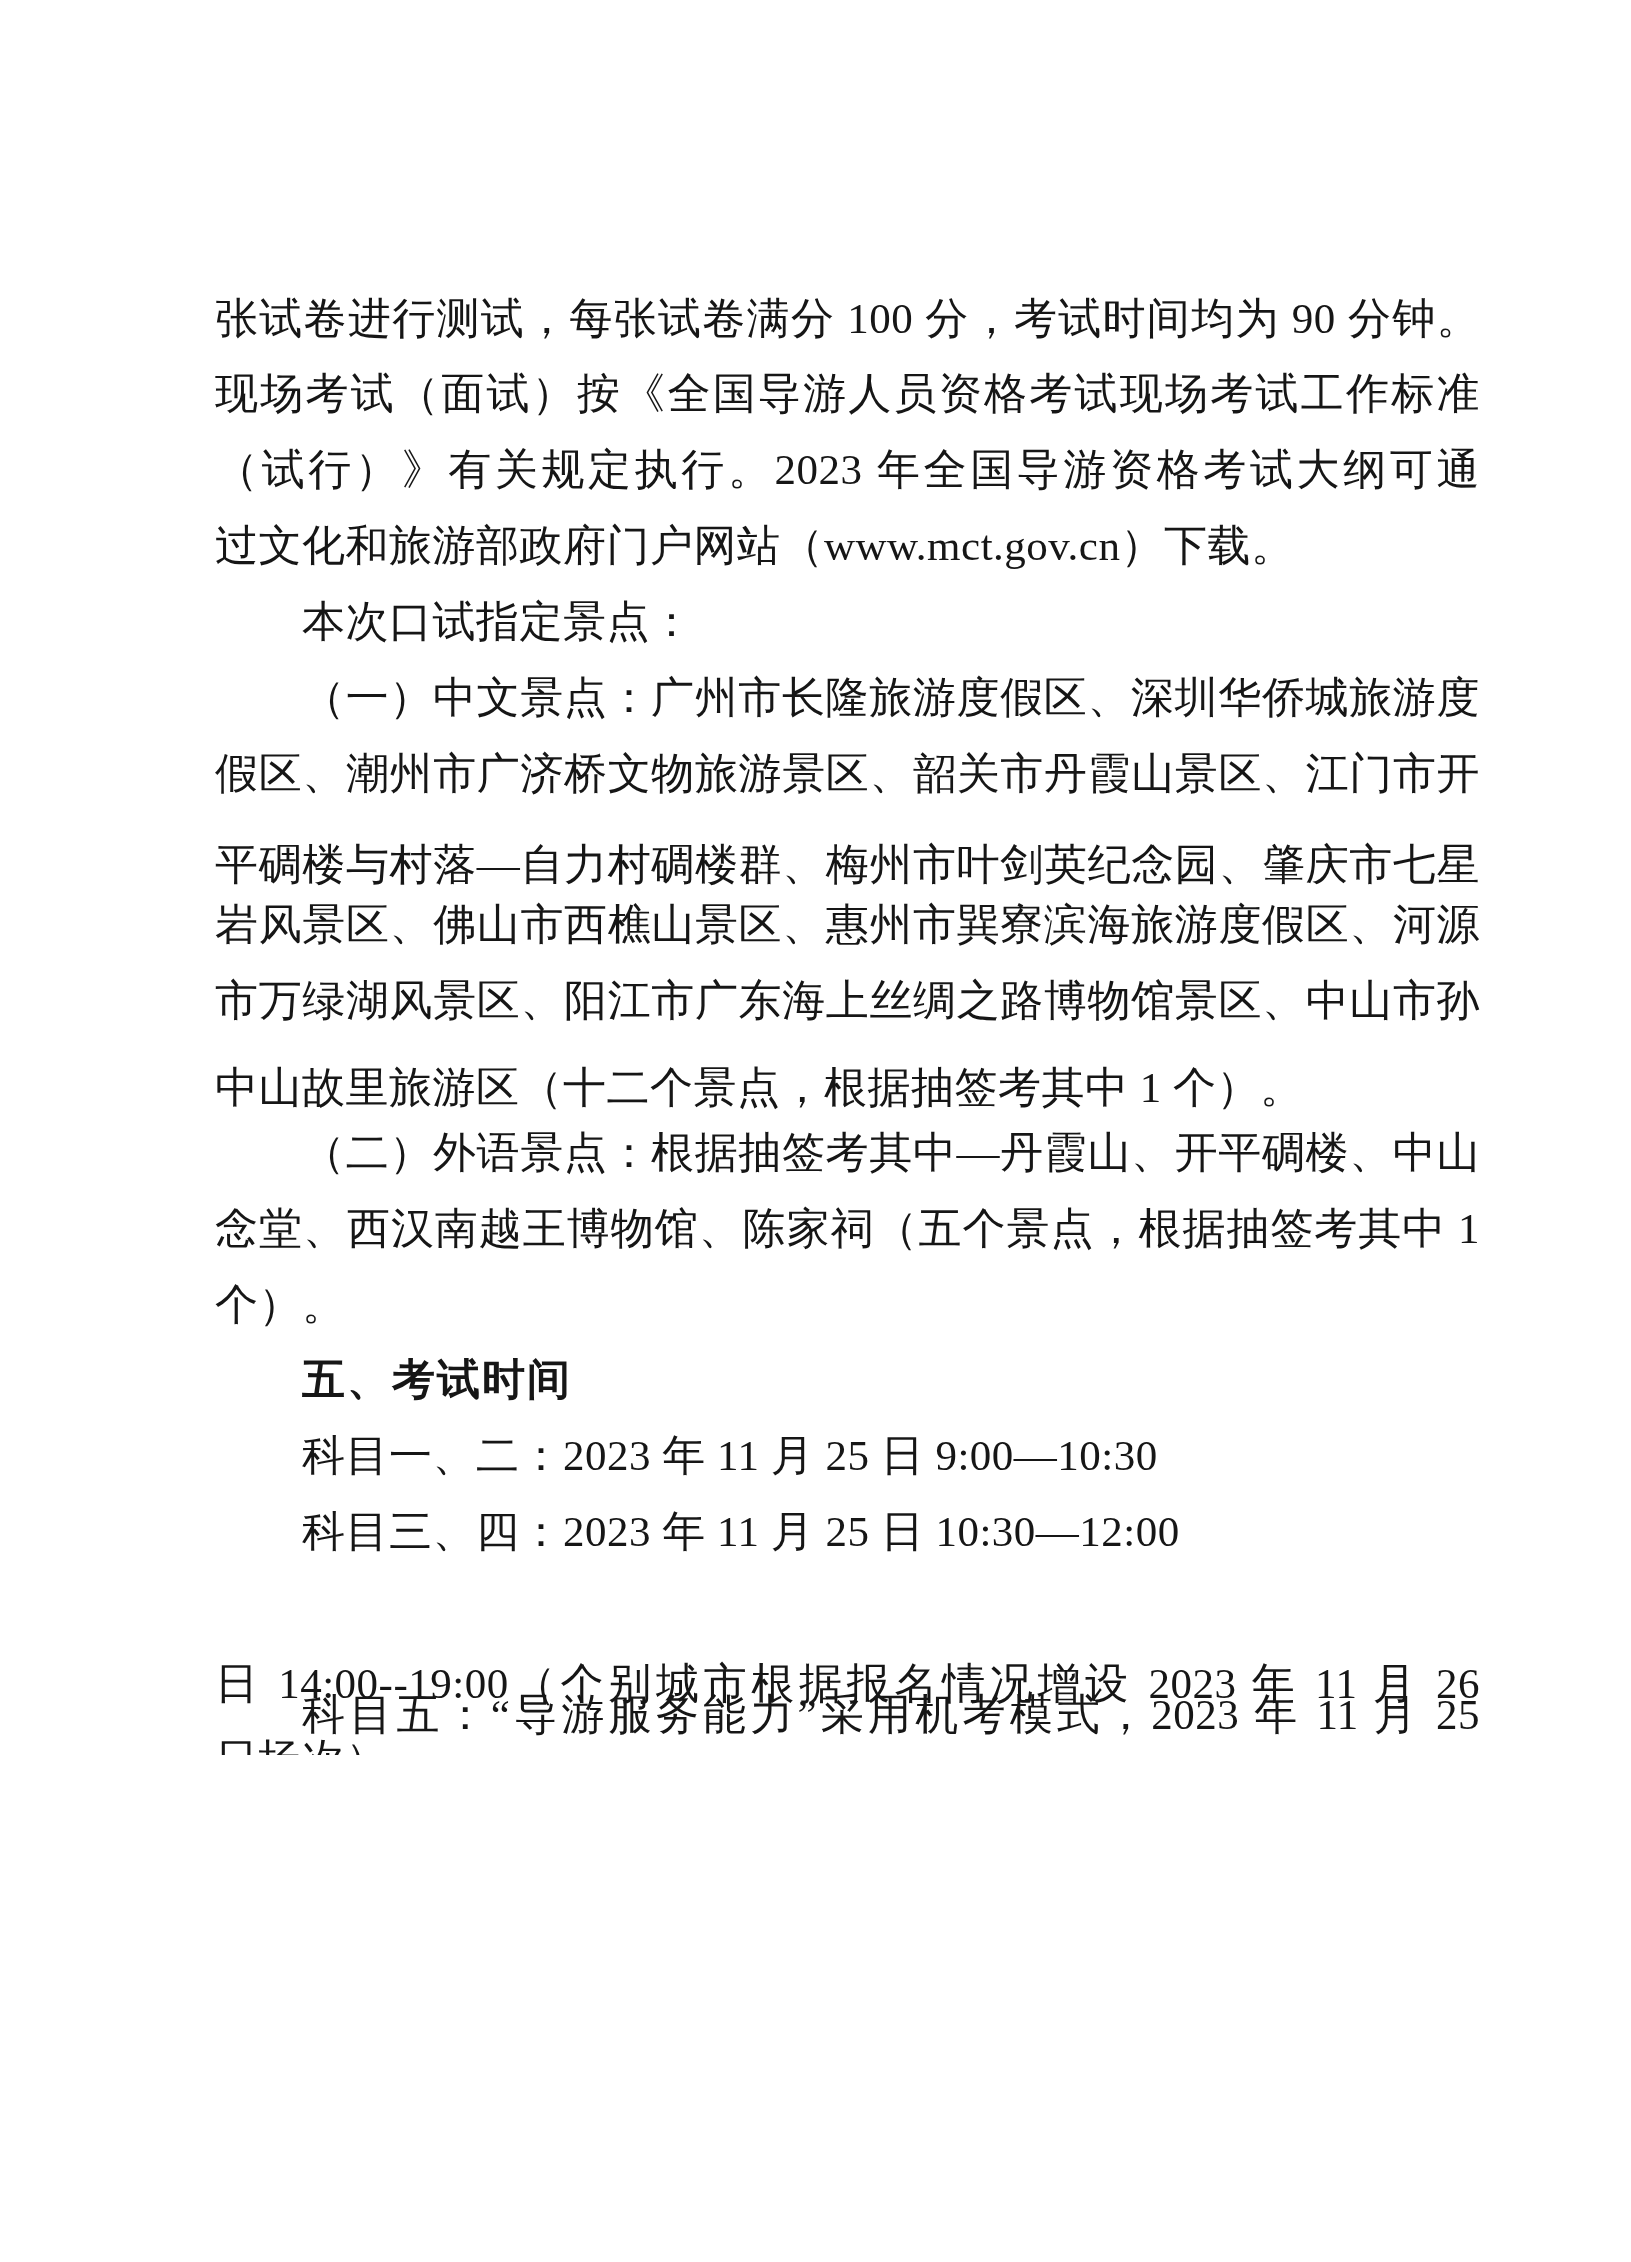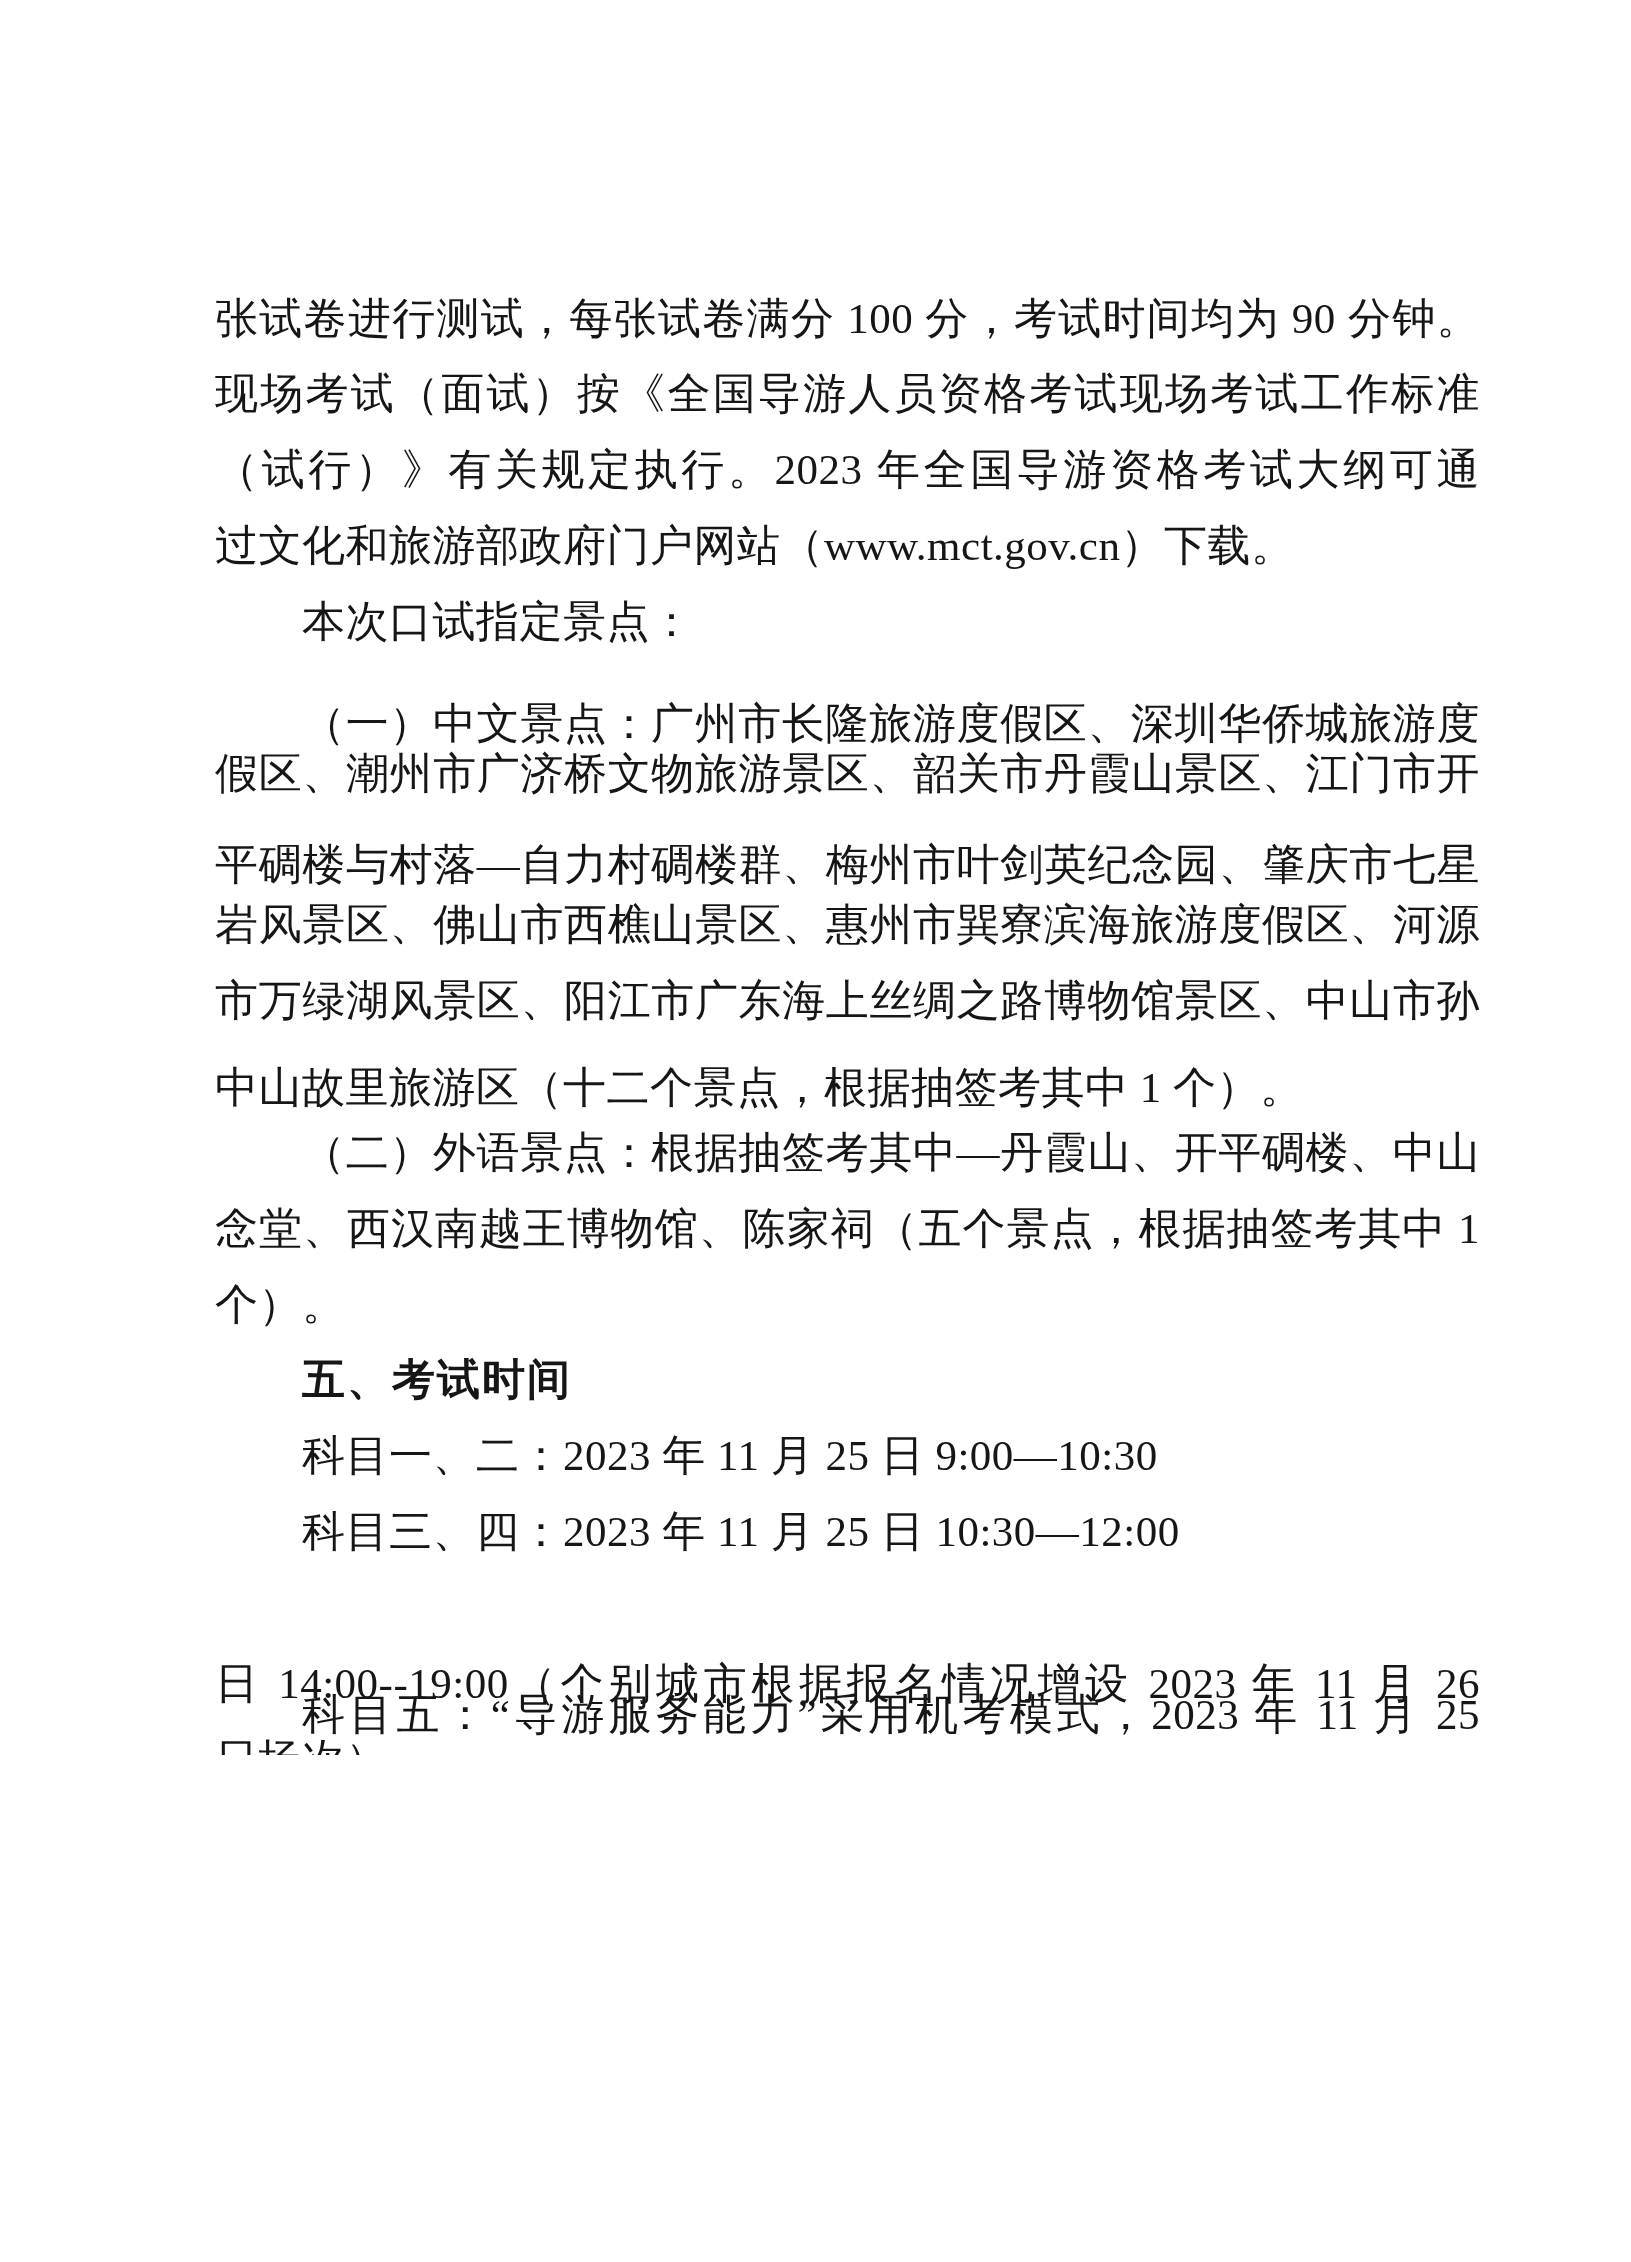--- a/index.html
+++ b/index.html
@@ -55,21 +55,21 @@
 </head>
 <body>
 
 <div class="page">
   <div id="doc-lines">
       <div class="doc-line fill" style="top: 292px;">张试卷进行测试，每张试卷满分 100 分，考试时间均为 90 分钟。</div>
       <div class="doc-line fill" style="top: 367px;">现场考试（面试）按《全国导游人员资格考试现场考试工作标准</div>
       <div class="doc-line fill" style="top: 443px;">（试行）》有关规定执行。2023 年全国导游资格考试大纲可通</div>
       <div class="doc-line" style="top: 519px;">过文化和旅游部政府门户网站（www.mct.gov.cn）下载。</div>
       <div class="doc-line indent" style="top: 595px;">本次口试指定景点：</div>
-      <div class="doc-line indent fill" style="top: 697px;">（一）中文景点：广州市长隆旅游度假区、深圳华侨城旅游度</div>
+      <div class="doc-line indent fill" style="top: 671px;">（一）中文景点：广州市长隆旅游度假区、深圳华侨城旅游度</div>
       <div class="doc-line fill" style="top: 747px;">假区、潮州市广济桥文物旅游景区、韶关市丹霞山景区、江门市开</div>
       <div class="doc-line fill" style="top: 823px; margin-top: 15px;">平碉楼与村落—自力村碉楼群、梅州市叶剑英纪念园、肇庆市七星</div>
       <div class="doc-line fill" style="top: 898px;">岩风景区、佛山市西樵山景区、惠州市巽寮滨海旅游度假区、河源</div>
       <div class="doc-line fill" style="top: 974px;">市万绿湖风景区、阳江市广东海上丝绸之路博物馆景区、中山市孙</div>
       <div class="doc-line" style="top: 1050px; margin-top: 11px;">中山故里旅游区（十二个景点，根据抽签考其中 1 个）。</div>
       <div class="doc-line indent fill" style="top: 1126px;">（二）外语景点：根据抽签考其中—丹霞山、开平碉楼、中山纪</div>
       <div class="doc-line fill" style="top: 1202px;">念堂、西汉南越王博物馆、陈家祠（五个景点，根据抽签考其中 1</div>
       <div class="doc-line" style="top: 1278px;">个）。</div>
       <div class="doc-line indent bold" style="top: 1353px;">五、考试时间</div>
       <div class="doc-line indent" style="top: 1429px;">科目一、二：2023 年 11 月 25 日 9:00—10:30</div>

